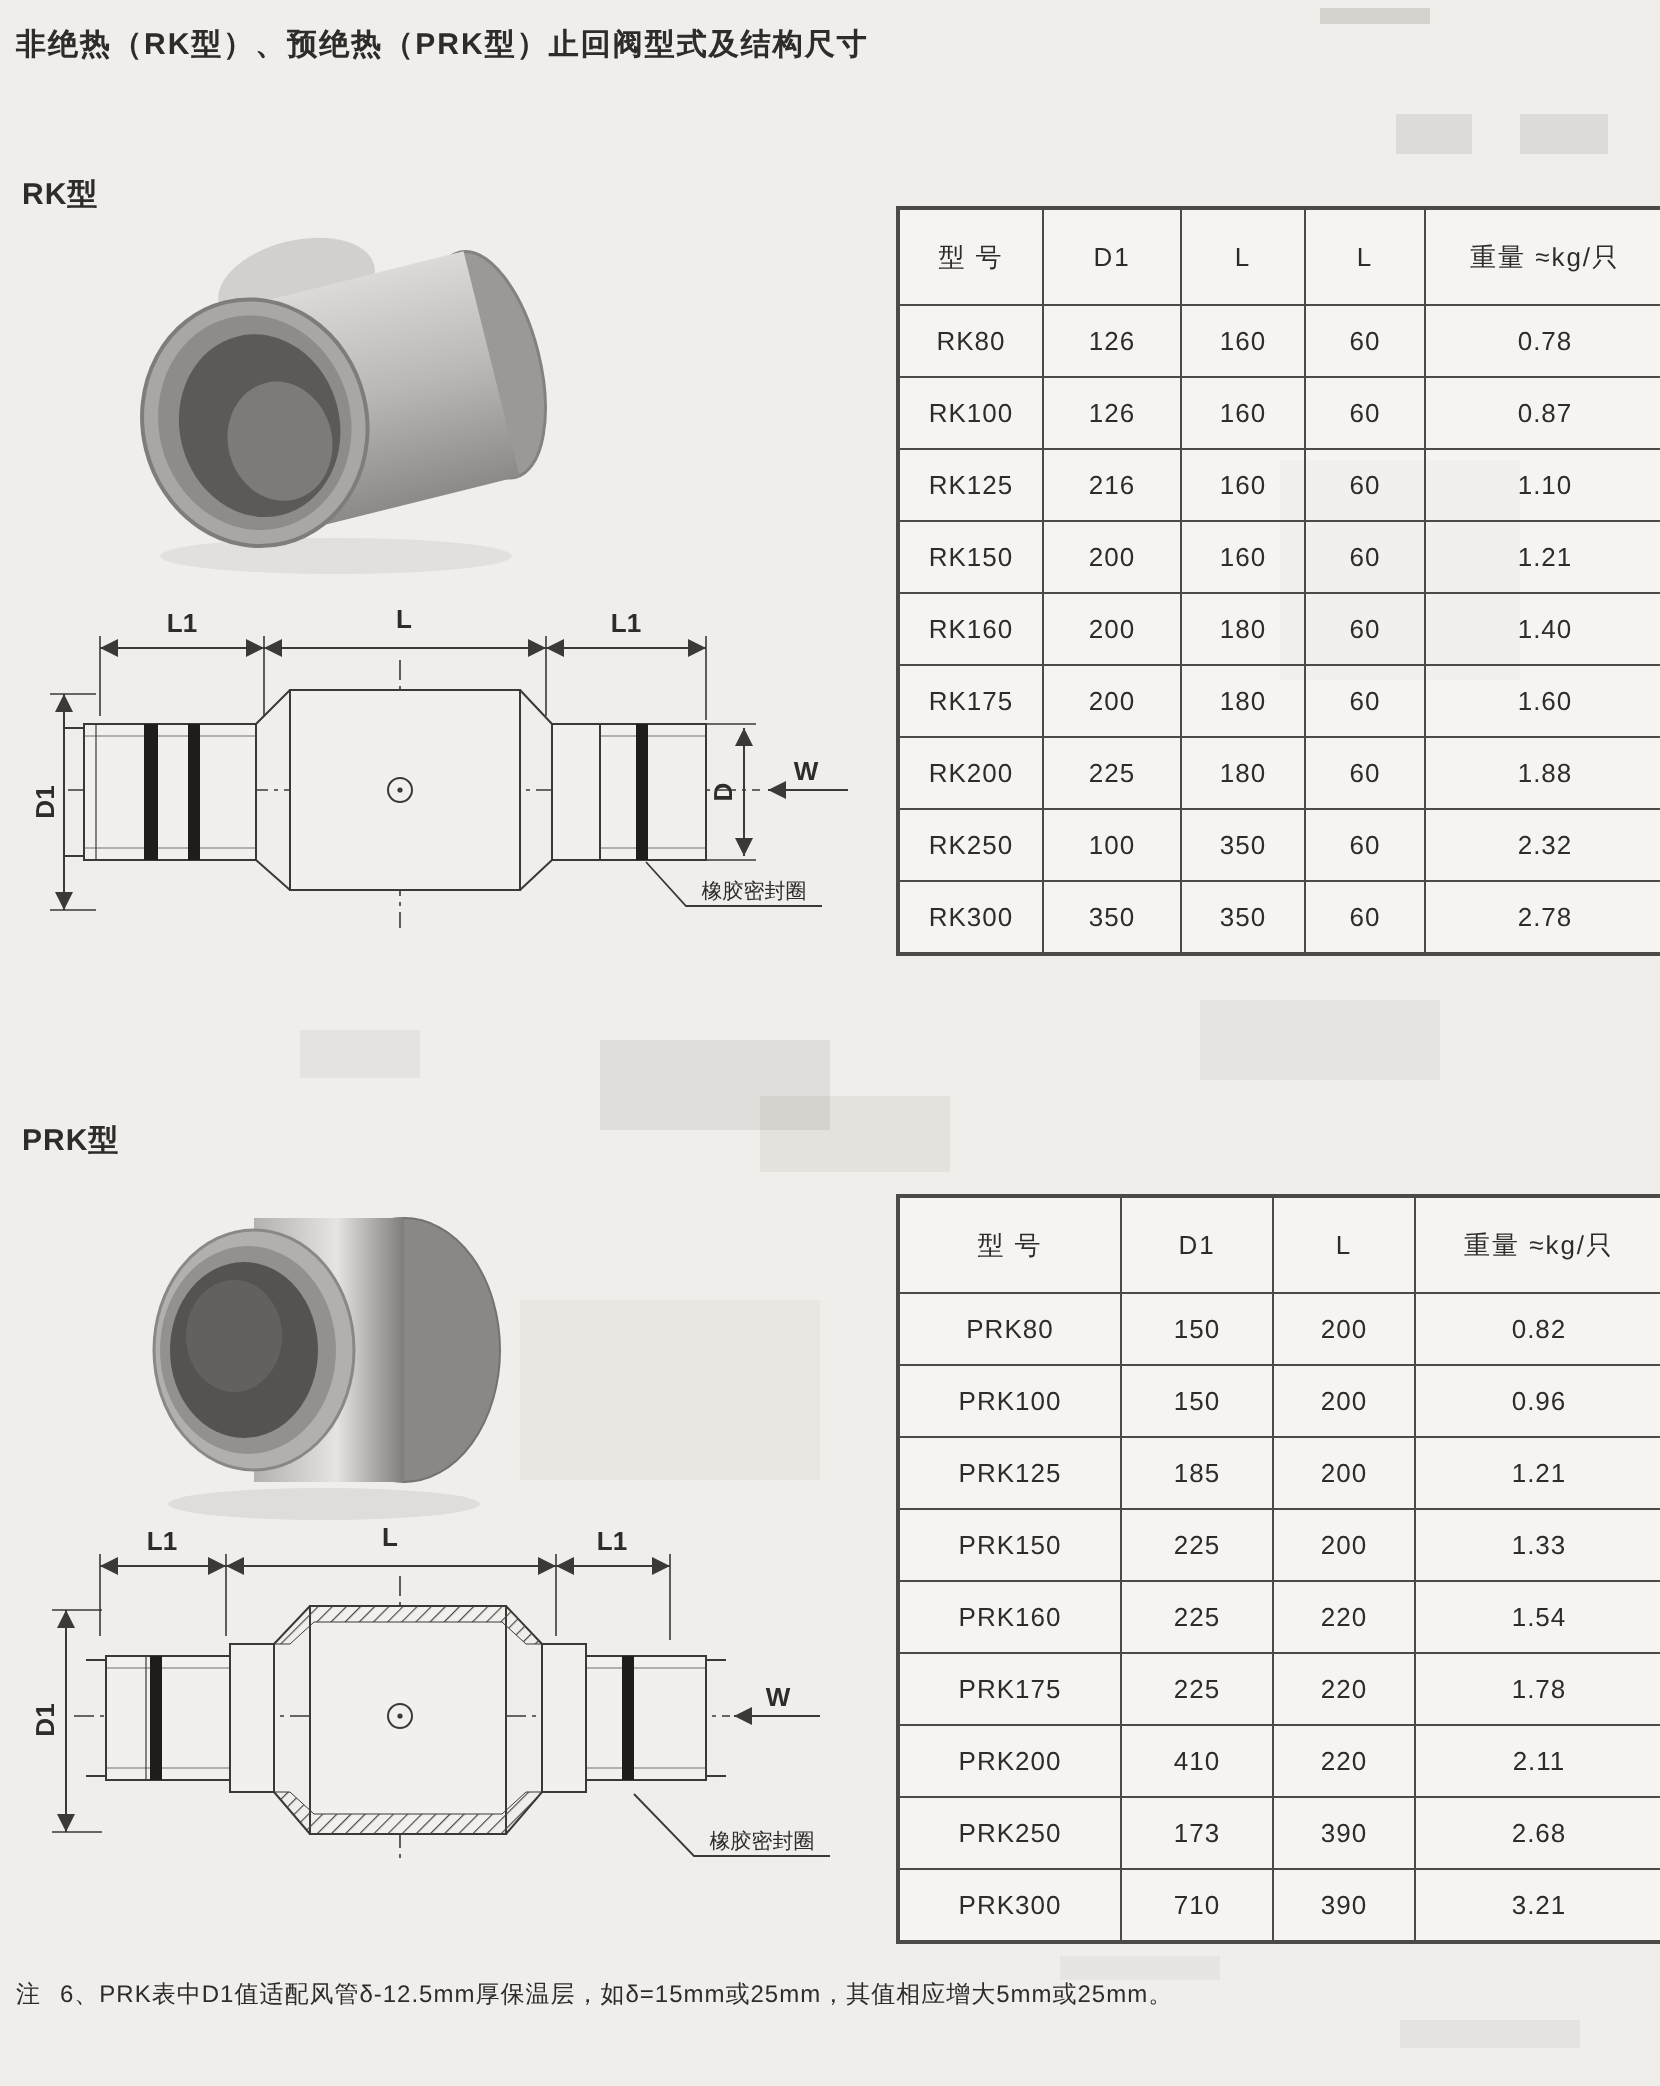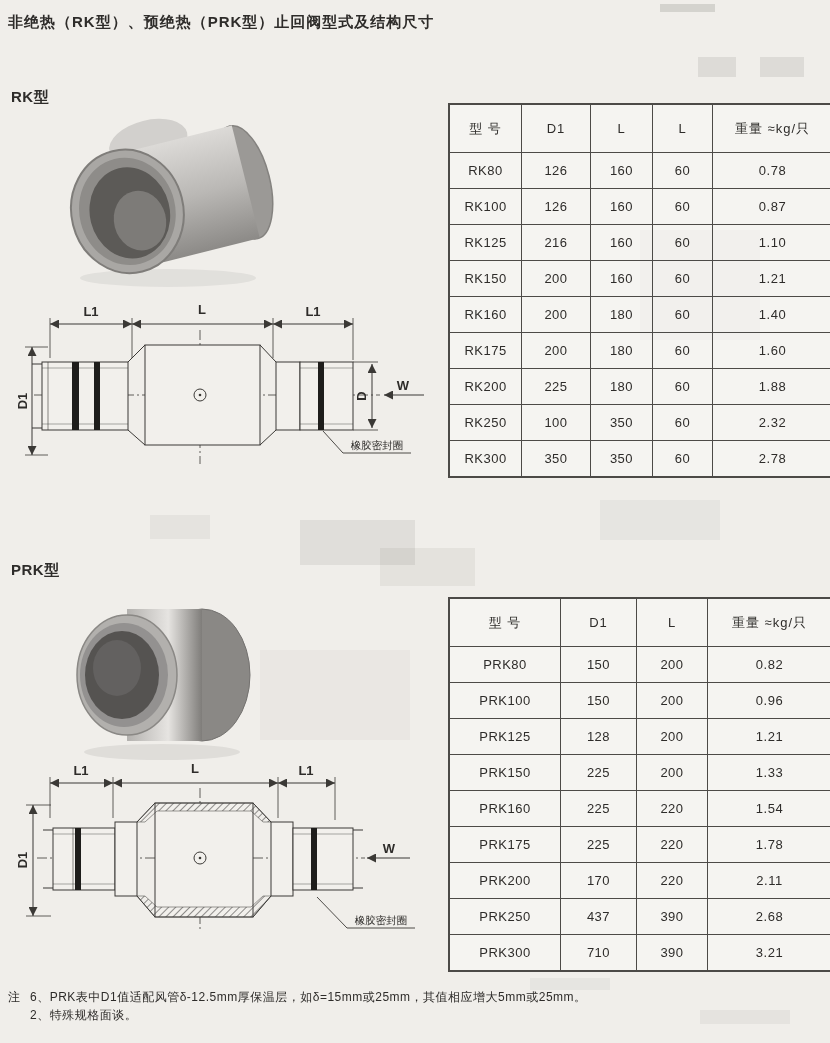--- a/index.html
+++ b/index.html
@@ -320,21 +320,21 @@
           <td>0.82</td>
         </tr>
         <tr>
           <td>PRK100</td>
           <td>150</td>
           <td>200</td>
           <td>0.96</td>
         </tr>
         <tr>
           <td>PRK125</td>
-          <td>128</td>
+          <td>185</td>
           <td>200</td>
           <td>1.21</td>
         </tr>
         <tr>
           <td>PRK150</td>
           <td>225</td>
           <td>200</td>
           <td>1.33</td>
         </tr>
         <tr>
@@ -344,42 +344,39 @@
           <td>1.54</td>
         </tr>
         <tr>
           <td>PRK175</td>
           <td>225</td>
           <td>220</td>
           <td>1.78</td>
         </tr>
         <tr>
           <td>PRK200</td>
-          <td>170</td>
+          <td>410</td>
           <td>220</td>
           <td>2.11</td>
         </tr>
         <tr>
           <td>PRK250</td>
-          <td>437</td>
+          <td>173</td>
           <td>390</td>
           <td>2.68</td>
         </tr>
         <tr>
           <td>PRK300</td>
           <td>710</td>
           <td>390</td>
           <td>3.21</td>
         </tr>
       </tbody>
     </table>
 
   <div class="notes">
     <div class="row">
       <span class="prefix">注</span>
       <span>6、PRK表中D1值适配风管δ-12.5mm厚保温层，如δ=15mm或25mm，其值相应增大5mm或25mm。</span>
     </div>
-    <div class="row">
-      <span class="indent">2、特殊规格面谈。</span>
-    </div>
   </div>
 
 </div>
 
 </body></html>

